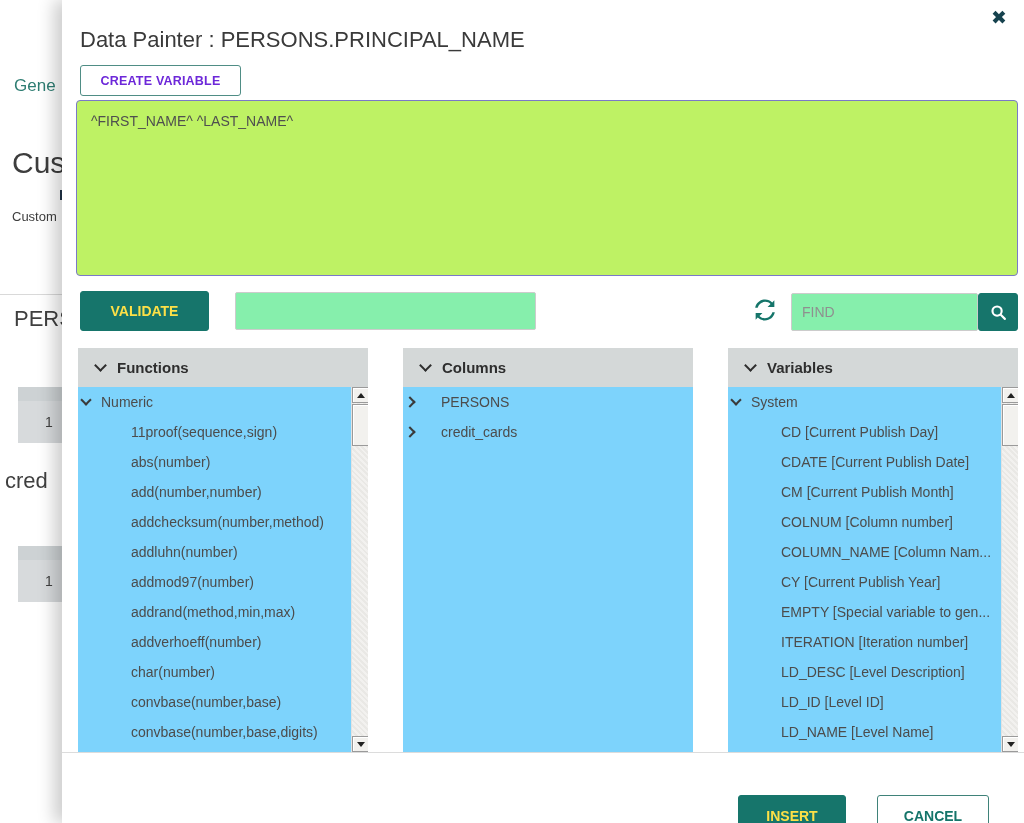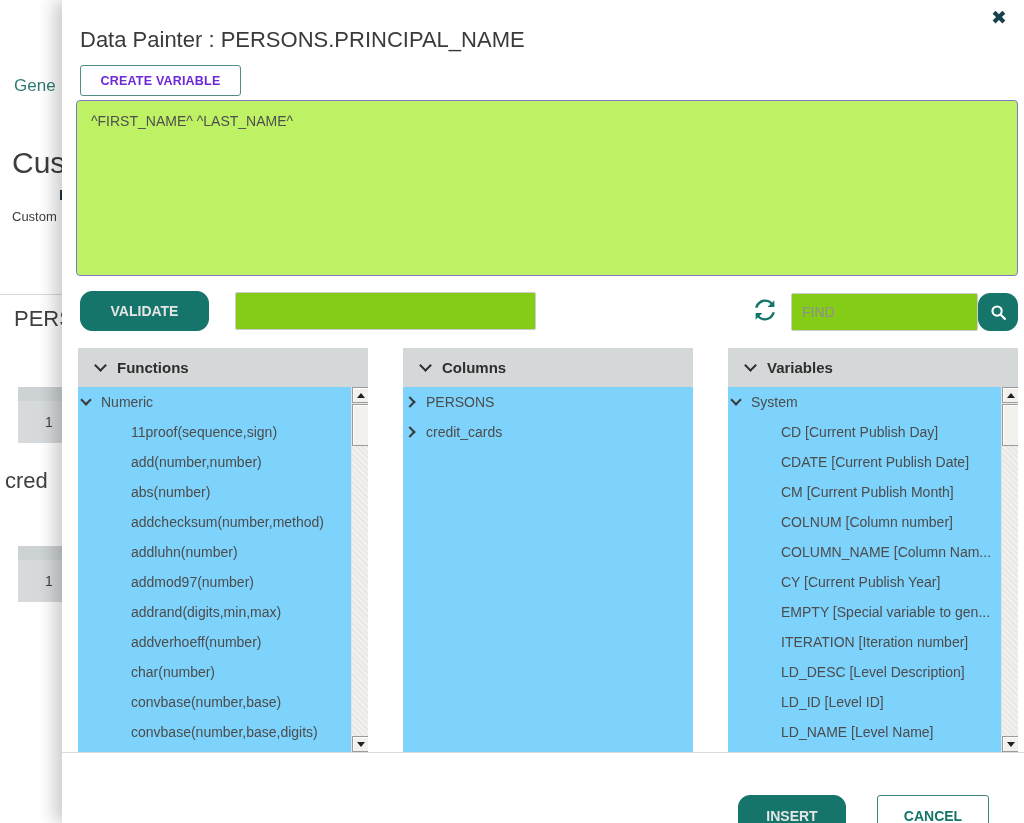--- a/index.html
+++ b/index.html
@@ -29,39 +29,39 @@
   .modal-title { font-size:22px; color:#3a3a3a; }
   .close-x { font-size:19px; font-weight:bold; color:#16424e; cursor:pointer; line-height:1; }
 
   .btn-outline-teal {
     background:#ffffff; border:1px solid #4f8d85; border-radius:3px;
     color:#6d28d9; font-weight:bold; font-size:12.5px; letter-spacing:0.2px;
     display:flex; align-items:center; justify-content:center; cursor:pointer;
     font-family:inherit;
   }
   .btn-teal {
-    background:#16756b; border:1px solid #16756b; border-radius:12px;
-    color:#e5e5e5; font-weight:bold; font-size:14px;
+    background:#16756b; border:1px solid #16756b; border-radius:3px;
+    color:#fde047; font-weight:bold; font-size:14px;
     display:flex; align-items:center; justify-content:center; cursor:pointer;
     font-family:inherit;
   }
   .btn-cancel {
     background:#ffffff; border:1px solid #3f8279; border-radius:3px;
     color:#15756a; font-weight:bold; font-size:14px;
     display:flex; align-items:center; justify-content:center; cursor:pointer;
     font-family:inherit;
   }
 
   #expr-editor {
     border:1px solid #7b79c8; border-radius:4px; background:#bef264;
     font-family:inherit; font-size:14px; color:#4f4f4f;
     padding:12px 14px; resize:none; outline:none; width:100%; height:100%;
   }
   .text-input {
-    border:1px solid #cccccc; border-radius:2px; background:#84cc16;
+    border:1px solid #cccccc; border-radius:2px; background:#86efac;
     font-family:inherit; font-size:14px; color:#4f4f4f; padding:0 10px;
     outline:none; width:100%; height:100%;
   }
   .text-input::placeholder { color:#8f8f8f; }
 
   
   .chev { display:inline-block; width:13px; height:13px; position:relative; flex:none; }
   .chev::before { content:""; position:absolute; width:7px; height:7px;
     border-right:2.6px solid #2e2e2e; border-bottom:2.6px solid #2e2e2e; }
   .chev.down::before  { left:1px; top:0px; transform:rotate(45deg); }
@@ -71,21 +71,21 @@
   
   .panel { position:absolute; top:348px; width:290px; height:404px; }
   .panel-header { height:39px; background:#d4d8d8; display:flex; align-items:center;
     gap:9px; padding-left:17px; font-size:15px; font-weight:bold; color:#2e2e2e; cursor:pointer; }
   .panel-list { position:absolute; top:39px; left:0; right:0; bottom:0;
     background:#7dd3fc; overflow:hidden; }
   .li { height:30px; display:flex; align-items:center; font-size:14px; color:#4c4c4c;
         cursor:pointer; white-space:nowrap; }
   .li.group { gap:7px; padding-left:3px; }
   .li.leaf { padding-left:53px; }
-  .li.colrow { gap:7px; padding-left:3px; }
+  .li.colrow { gap:22px; padding-left:3px; }
 
   
   .sbar { position:absolute; right:0; top:0; bottom:0; width:17px;
     background:repeating-linear-gradient(45deg,#f2f1ef 0 2px,#e9e8e5 2px 4px);
     border-left:1px solid #e2e2e2; }
   .sbtn { position:absolute; left:0; width:17px; height:16px; background:#f2f1ee;
     border:1px solid #9a9a9a; box-shadow:inset 1px 1px 0 #ffffff; cursor:pointer;
     display:flex; align-items:center; justify-content:center; }
   .sbtn.up { top:0; } .sbtn.down { bottom:0; }
   .tri-up { width:0; height:0; border-left:4px solid transparent; border-right:4px solid transparent;
@@ -157,26 +157,26 @@
     <div class="panel-header">
       <span class="chev down"></span>
       <span>Functions</span>
     </div>
     <div class="panel-list">
       <div class="li group">
         <span class="chev down sm"></span>
         <span>Numeric</span>
       </div>
       <div class="li leaf">11proof(sequence,sign)</div>
+      <div class="li leaf">abs(number)</div>
       <div class="li leaf">add(number,number)</div>
-      <div class="li leaf">abs(number)</div>
       <div class="li leaf">addchecksum(number,method)</div>
       <div class="li leaf">addluhn(number)</div>
       <div class="li leaf">addmod97(number)</div>
-      <div class="li leaf">addrand(digits,min,max)</div>
+      <div class="li leaf">addrand(method,min,max)</div>
       <div class="li leaf">addverhoeff(number)</div>
       <div class="li leaf">char(number)</div>
       <div class="li leaf">convbase(number,base)</div>
       <div class="li leaf">convbase(number,base,digits)</div>
       <div class="sbar">
         <div class="sbtn up">
             <span class="tri-up"></span>
           </div>
         <div class="sthumb"></div>
         <div class="sbtn down">

